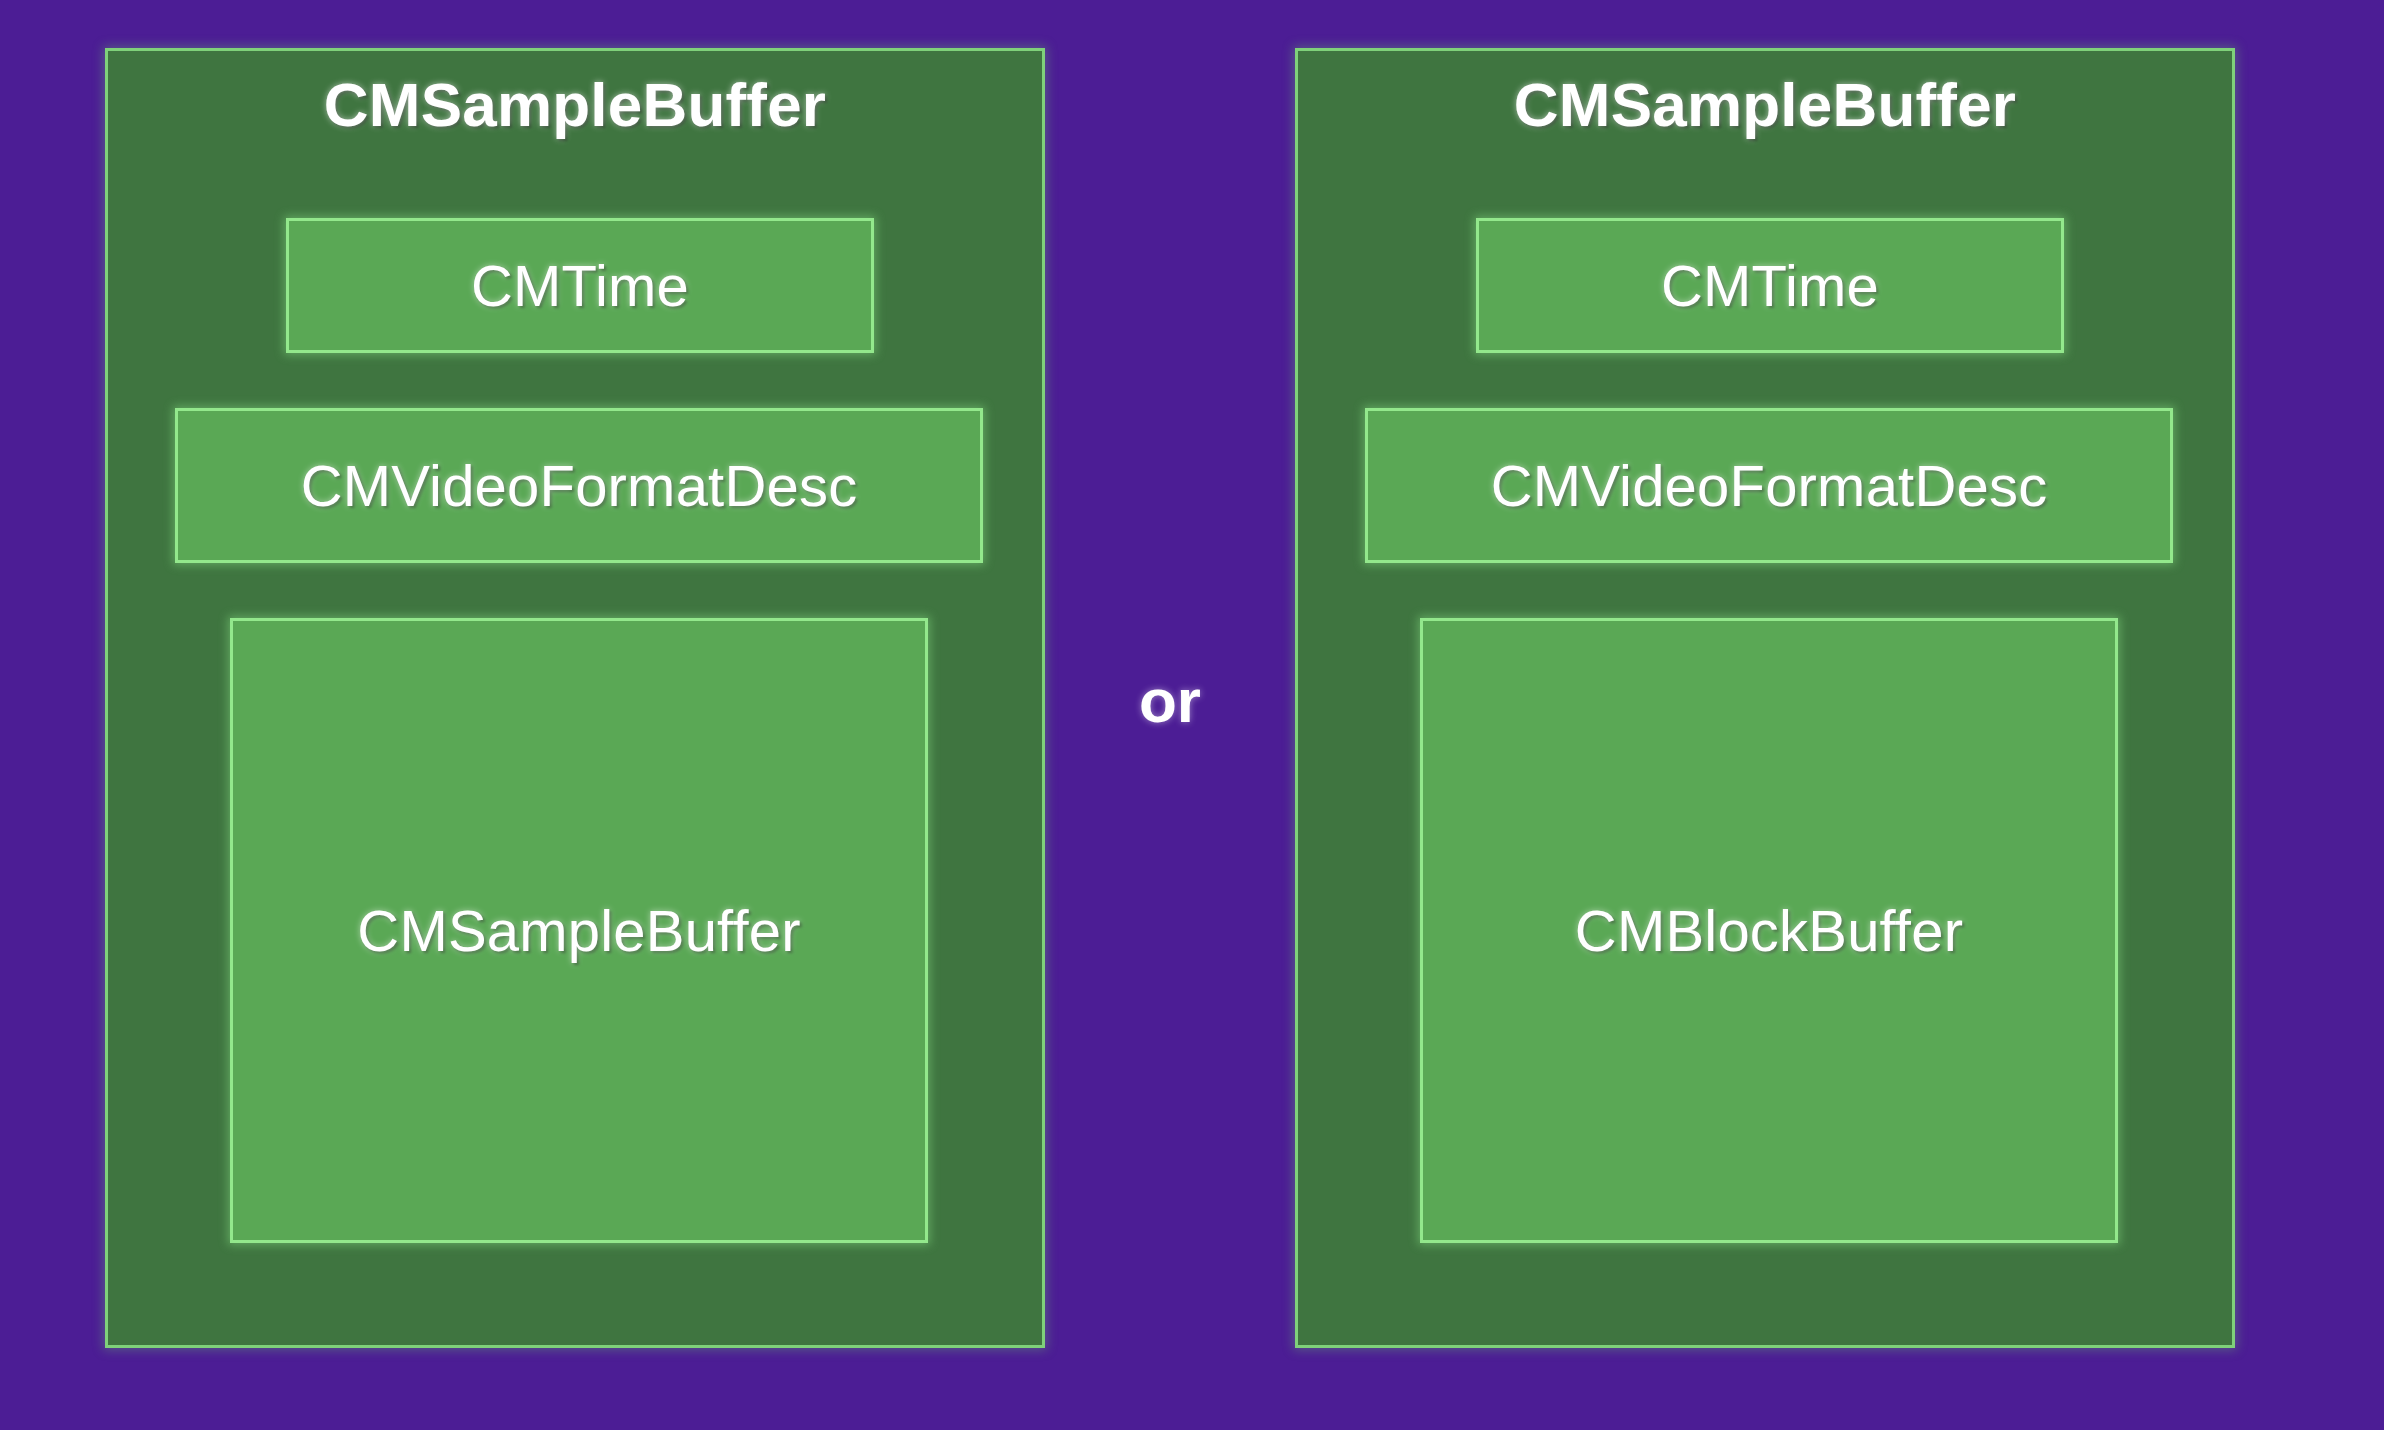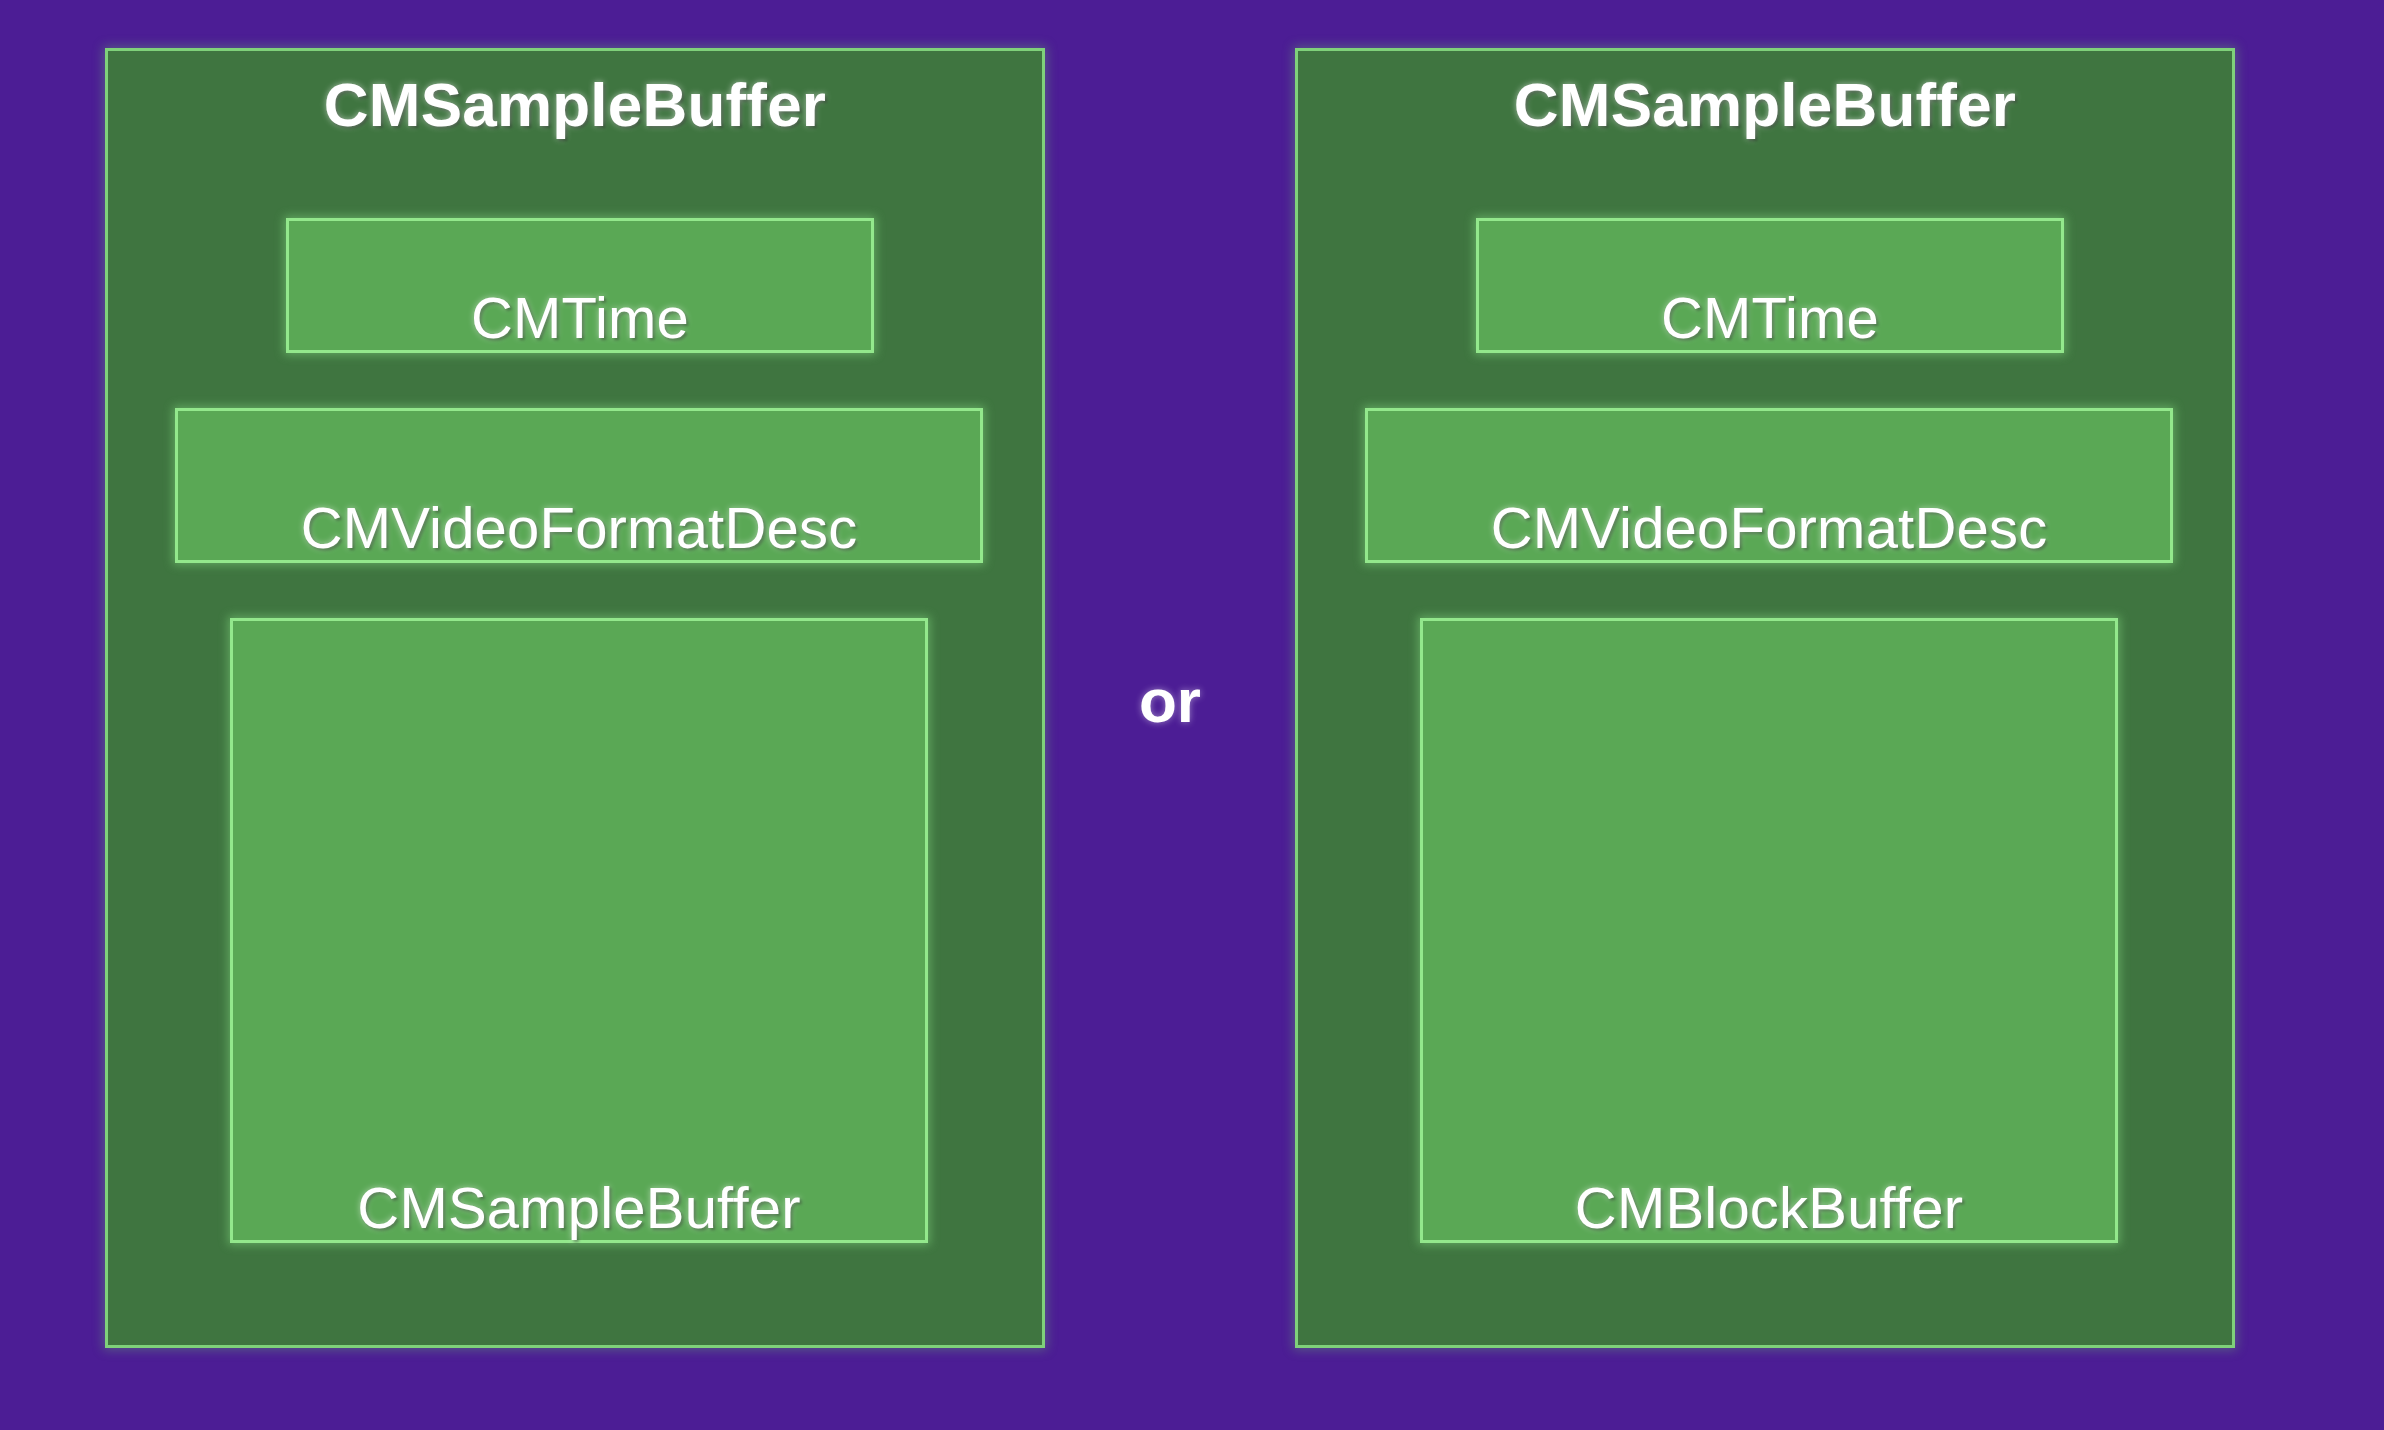--- a/index.html
+++ b/index.html
@@ -54,21 +54,21 @@
     white-space: nowrap;
   }
 
   
   .inner-box {
     position: absolute;
     box-sizing: border-box;
     background: #5aa855;
     border: 3px solid #93e88c;
     display: flex;
-    align-items: flex-end;
+    align-items: center;
     justify-content: center;
     box-shadow: 0 0 9px 2px rgba(140, 230, 135, 0.45);
   }
   .inner-label {
     color: #ffffff;
     font-size: 58px;
     font-weight: 500;
     letter-spacing: 0.2px;
     line-height: 1.1;
     white-space: nowrap;

